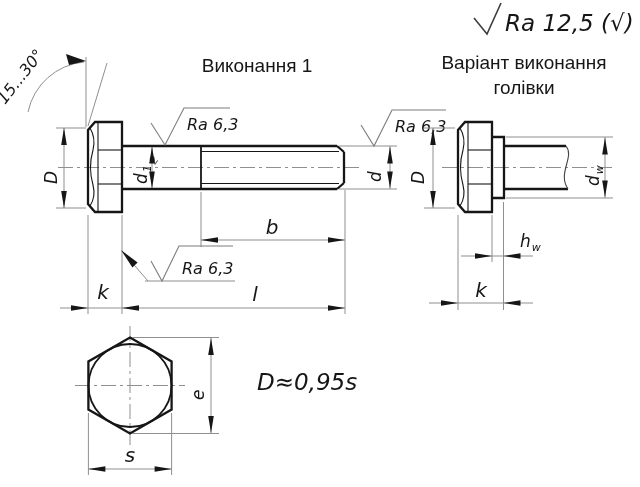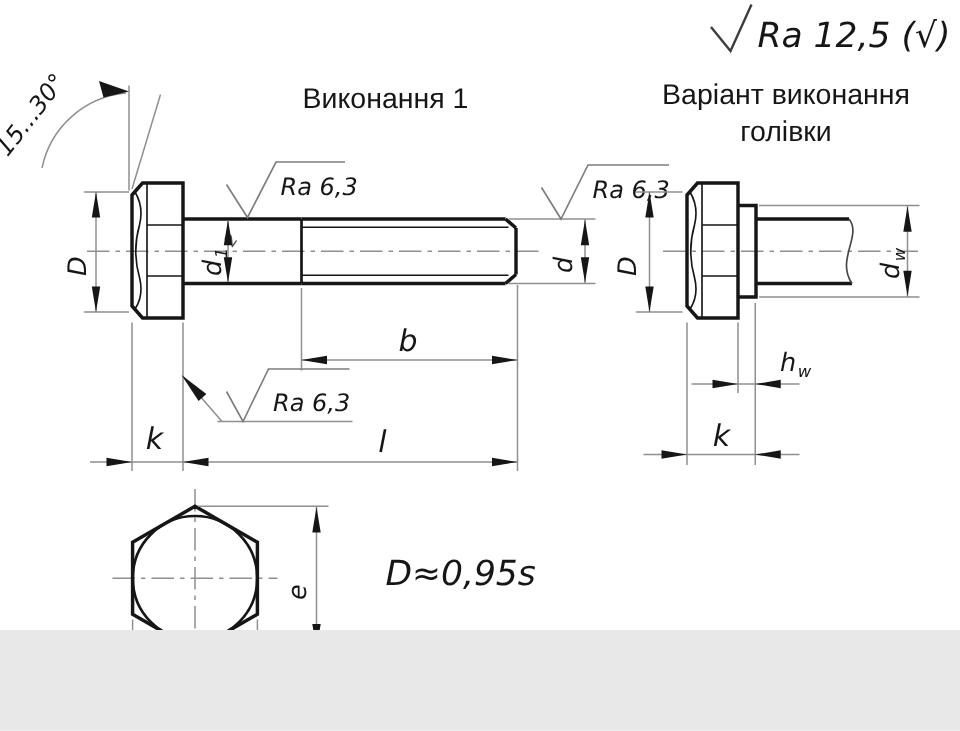--- a/index.html
+++ b/index.html
@@ -1,17 +1,17 @@
 <!DOCTYPE html>
 <html><head>
 <meta charset="utf-8">
 <style>
   :root { --ink:#161616; --dim:#8f8f8f; --bg:#ffffff; }
   html,body { margin:0; padding:0; background:#e8e8e8; }
-  .stage { width:640px; height:420px; background:var(--bg); position:relative; overflow:hidden; }
+  .stage { width:640px; height:487px; background:var(--bg); position:relative; overflow:hidden; }
   svg { display:block; }
   .outline { stroke:var(--ink); stroke-width:2.3; fill:none; }
   .thin    { stroke:var(--ink); stroke-width:1.1; fill:none; }
   .med     { stroke:var(--ink); stroke-width:1.8; fill:none; }
   .dimln   { stroke:var(--dim); stroke-width:1; fill:none; }
   .center  { stroke:var(--dim); stroke-width:1; fill:none; stroke-dasharray:15 4 3 4; }
   .arrow   { fill:var(--ink); stroke:none; }
   .rough   { stroke:#7d7d7d; stroke-width:1.1; fill:none; }
   .breakln { stroke:#444; stroke-width:1.1; fill:none; }
   .radical { stroke:#3d3d3d; stroke-width:1.6; fill:none; }

